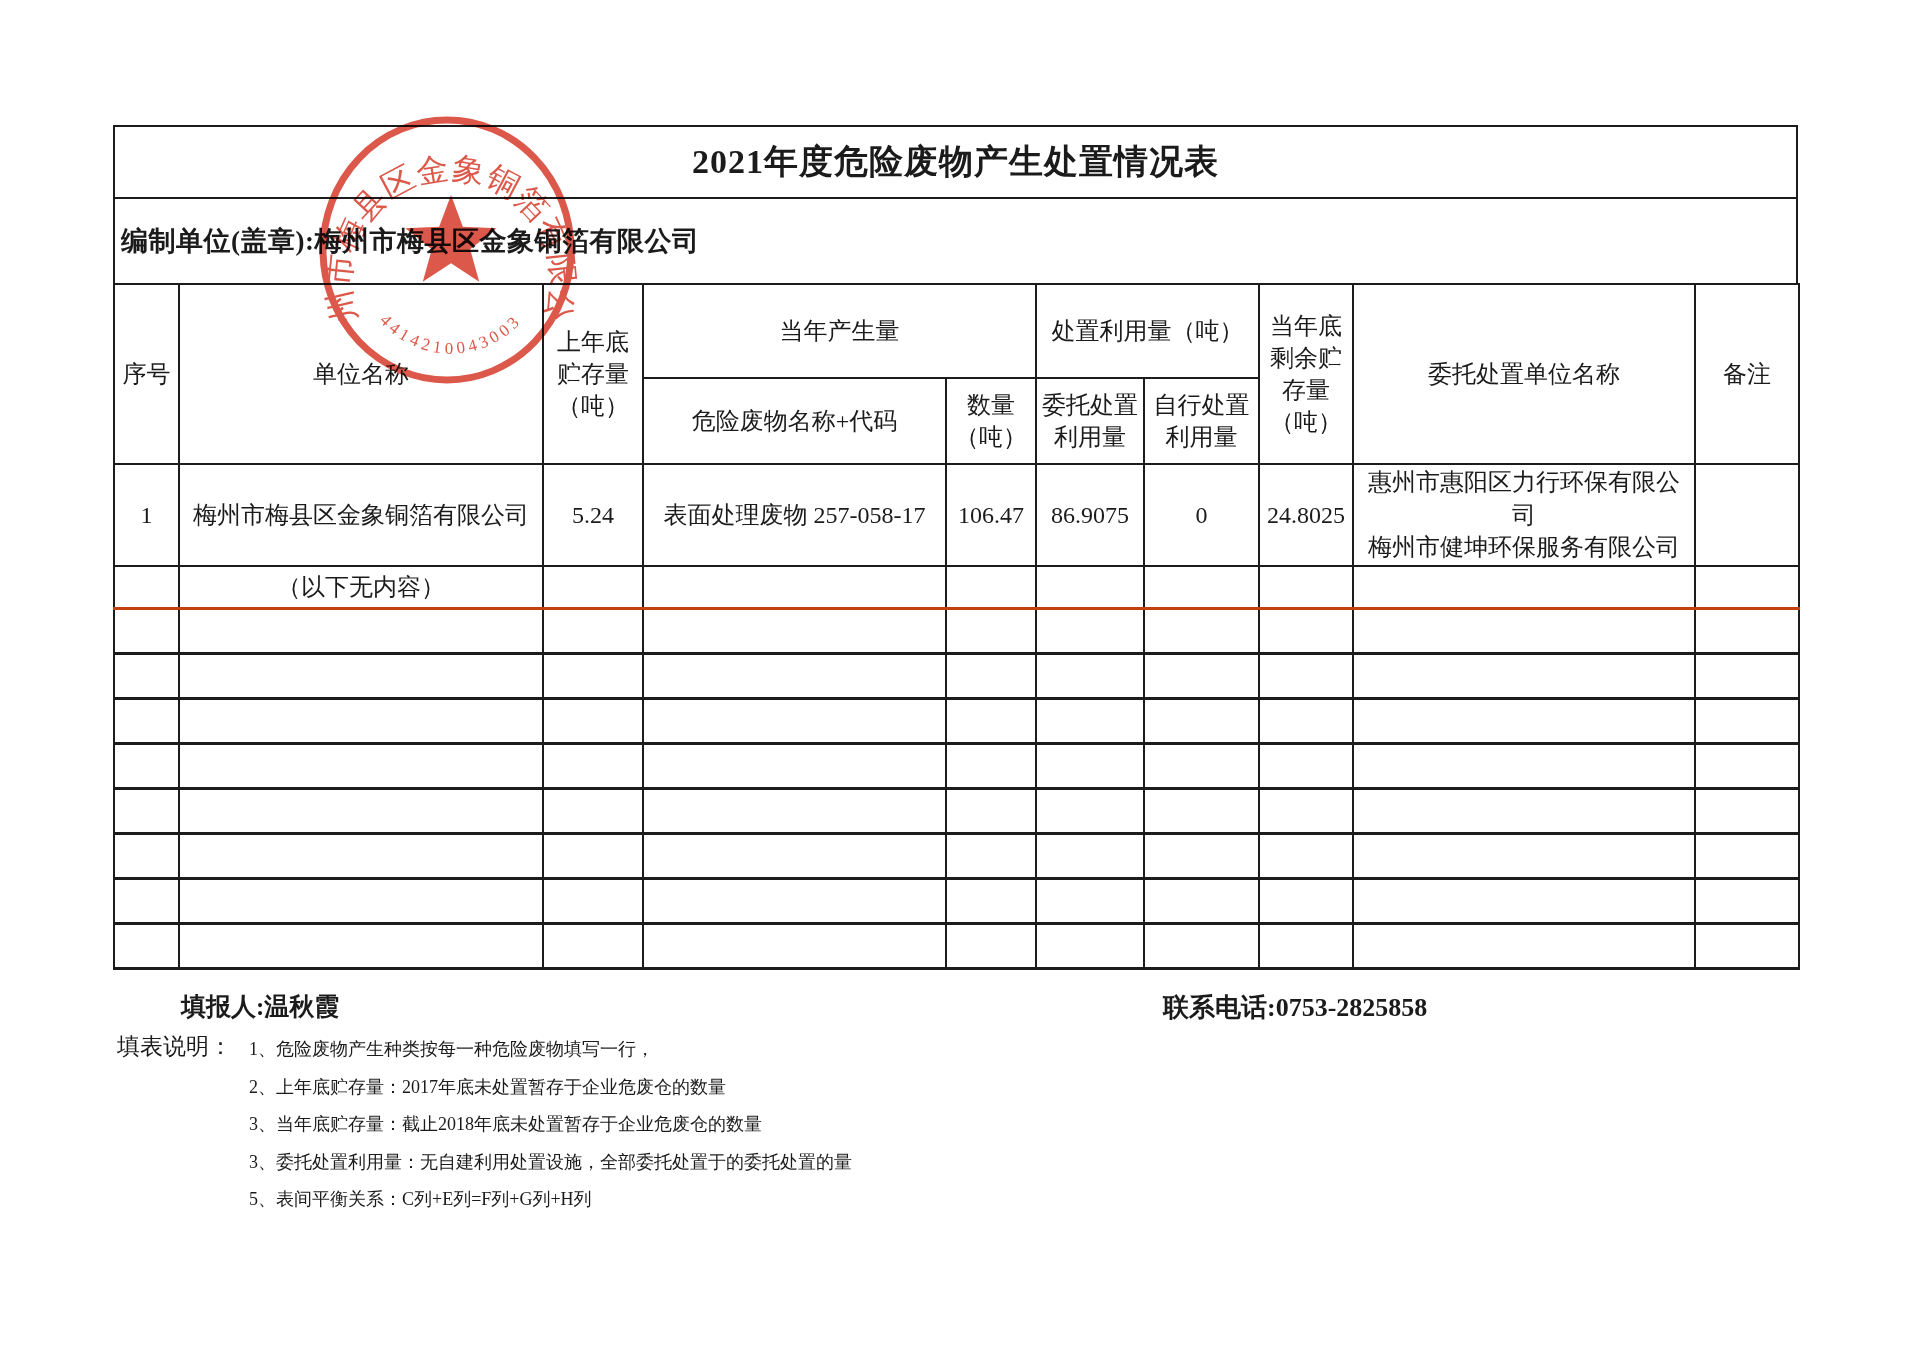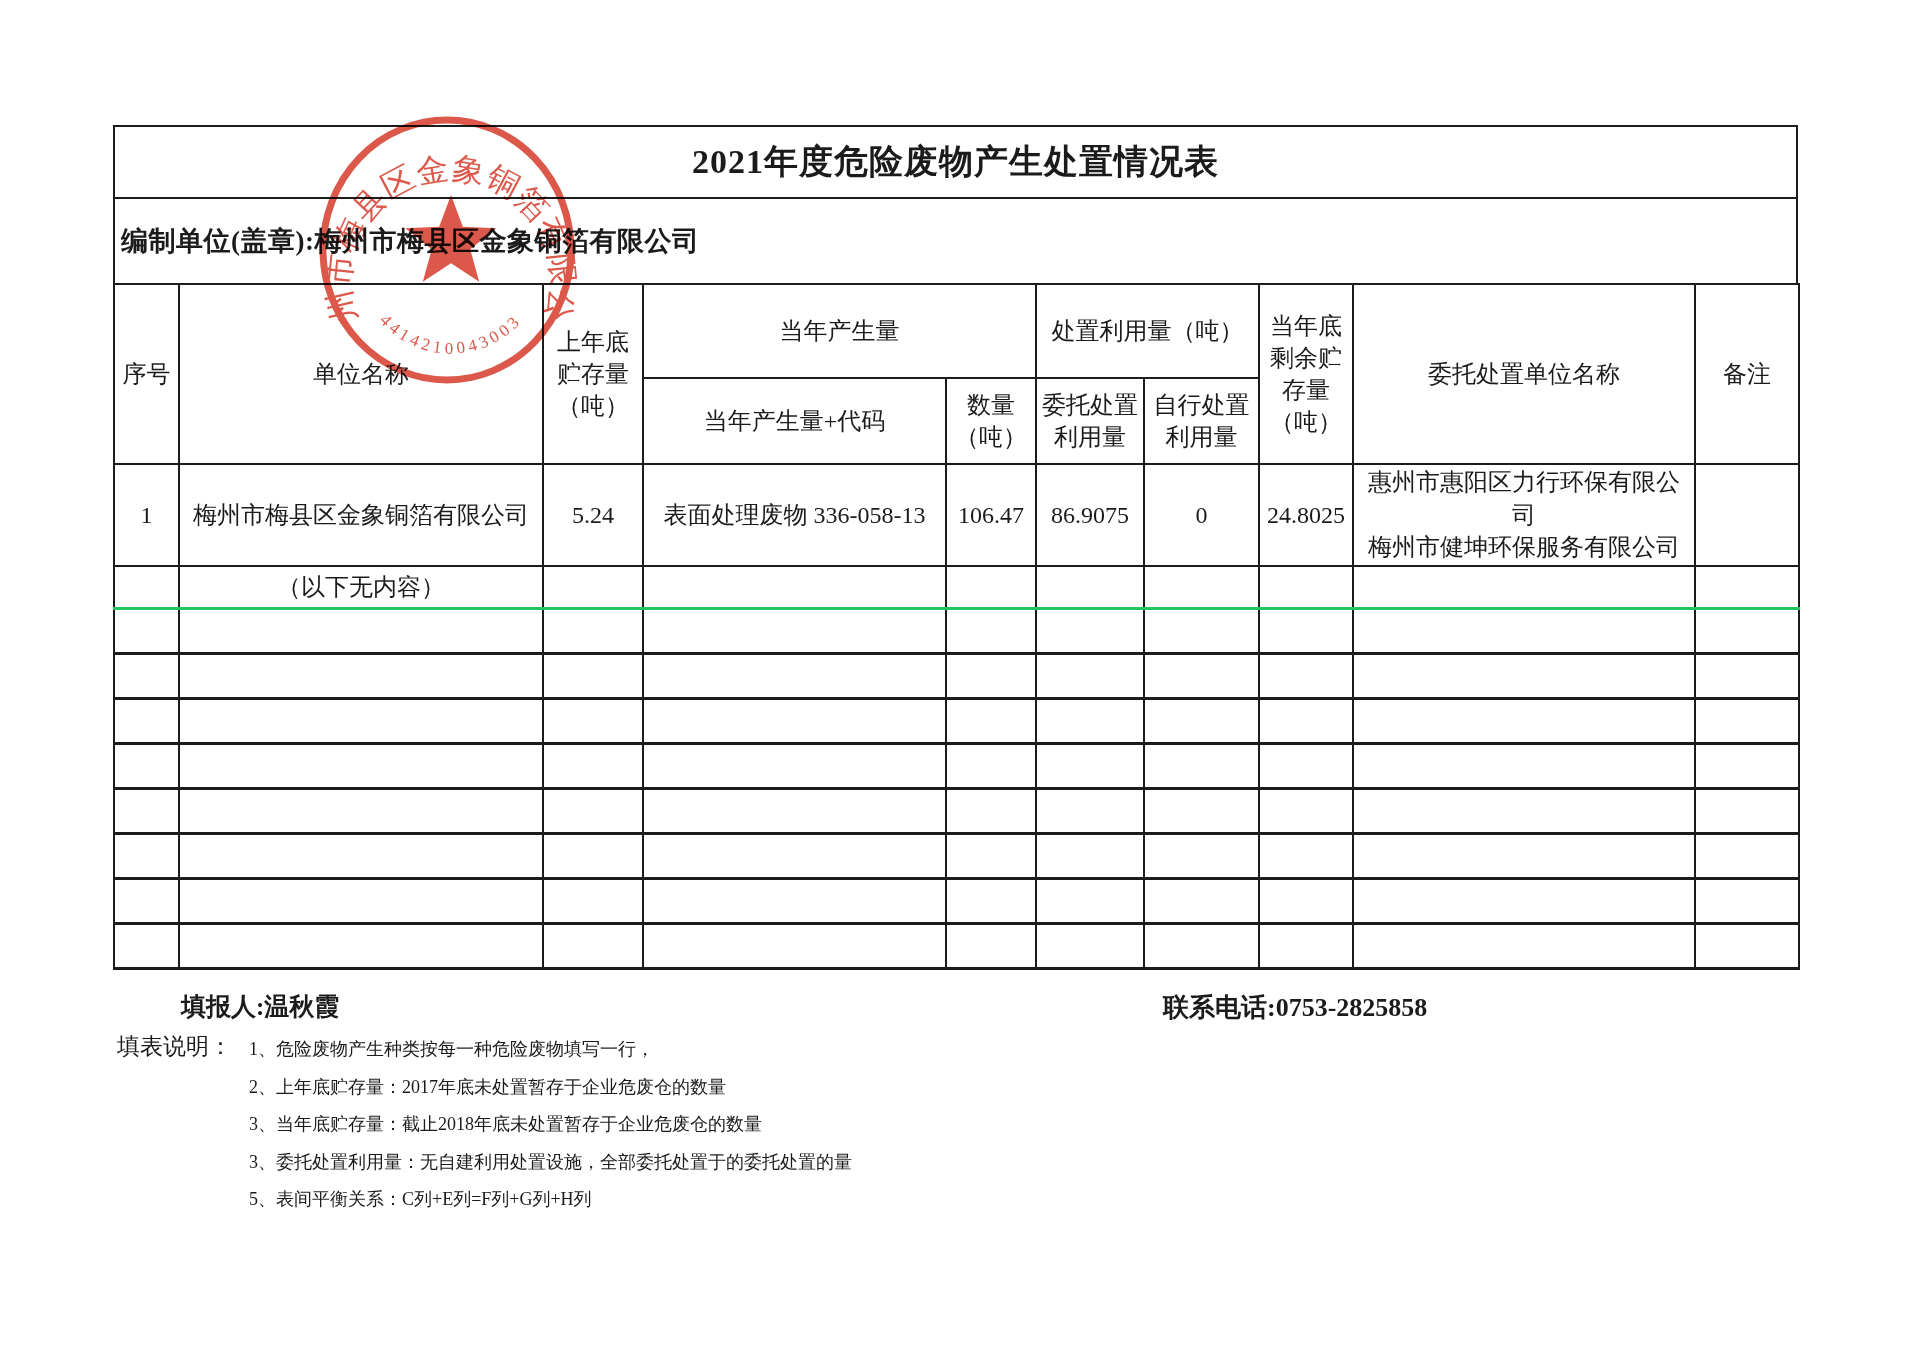--- a/index.html
+++ b/index.html
@@ -48,21 +48,21 @@
     vertical-align:middle;
     font-size:24px;
     font-weight:normal;
     overflow:hidden;
   }
   table.main{border:2px solid #1c1c1c;border-bottom:3px solid #1c1c1c;}
   tr.head-1{height:94px;}
   tr.head-2{height:86px;}
   tr.data-row{height:102px;}
   tr.no-content-row{height:42px;}
-  tr.no-content-row td{border-bottom:3px solid #22c55e;}
+  tr.no-content-row td{border-bottom:3px solid #c2410c;}
   tr.empty-row{height:45px;}
   tr.empty-row td{border-bottom:3px solid #1c1c1c;}
   td.unit-names div{line-height:1.35;}
   
   .stamp{
     position:absolute;left:316px;top:113px;
     width:262px;height:274px;
     mix-blend-mode:multiply;
     opacity:0.92;
     pointer-events:none;
@@ -116,32 +116,32 @@
         <th rowspan="2">序号</th>
         <th rowspan="2">单位名称</th>
         <th rowspan="2">上年底贮存量（吨）</th>
         <th colspan="2">当年产生量</th>
         <th colspan="2">处置利用量（吨）</th>
         <th rowspan="2">当年底剩余贮存量（吨）</th>
         <th rowspan="2">委托处置单位名称</th>
         <th rowspan="2">备注</th>
       </tr>
       <tr class="head-2">
-        <th>当年产生量+代码</th>
+        <th>危险废物名称+代码</th>
         <th>数量（吨）</th>
         <th>委托处置利用量</th>
         <th>自行处置利用量</th>
       </tr>
     </thead>
     <tbody>
       <tr class="data-row">
         <td>1</td>
         <td>梅州市梅县区金象铜箔有限公司</td>
         <td>5.24</td>
-        <td>表面处理废物 336-058-13</td>
+        <td>表面处理废物 257-058-17</td>
         <td>106.47</td>
         <td>86.9075</td>
         <td>0</td>
         <td>24.8025</td>
         <td class="unit-names">
           <div>惠州市惠阳区力行环保有限公司</div>
           <div>梅州市健坤环保服务有限公司</div>
         </td>
         <td></td>
       </tr>

